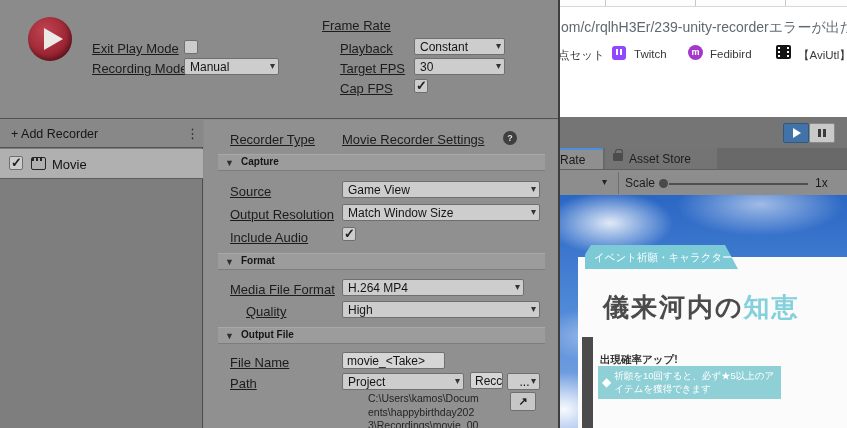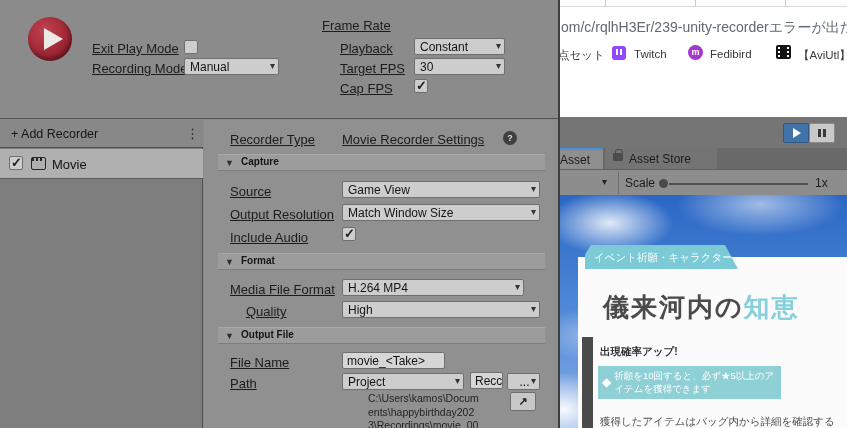--- a/index.html
+++ b/index.html
@@ -58,21 +58,21 @@
       radial-gradient(120px 45px at 70% 4%, rgba(255,255,255,.55), rgba(255,255,255,0) 70%),
       radial-gradient(70px 50px at 2% 92%, rgba(255,255,255,.95), rgba(255,255,255,0) 75%),
       radial-gradient(60px 35px at 10% 60%, rgba(255,255,255,.35), rgba(255,255,255,0) 75%),
       linear-gradient(180deg,#2a66c4 0%,#4c86d6 45%,#86abe6 100%);}
   .card{left:20px;top:62px;width:269px;height:171px;background:#fbfbfb;}
   .ribbon{left:27px;top:50px;width:153px;height:24px;background:#7dcad7;color:#fff;font-size:10.5px;
     padding:6px 0 0 9px;clip-path:polygon(0 40%,6px 0,calc(100% - 13px) 0,100% 100%,0 100%);white-space:nowrap;}
   .gtitle{left:45px;top:95px;font-size:26px;font-weight:bold;letter-spacing:2px;white-space:nowrap;}
   .gtitle .main{color:#4b4b4b;} .gtitle .accent{color:#84d0dc;}
   .darkbar{left:24px;top:142px;width:11px;height:91px;background:#4b4b4b;}
-  .gsub{left:42px;top:150px;font-size:10.5px;color:#303030;font-weight:bold;white-space:nowrap;}
+  .gsub{left:42px;top:158px;font-size:10.5px;color:#303030;font-weight:bold;white-space:nowrap;}
   .infobox{left:40px;top:171px;width:183px;height:33px;background:#8fd0d6;color:#fff;font-size:9.5px;
     line-height:1.35;display:flex;align-items:center;padding:2px 6px 2px 4px;}
   .diamond-ic{font-size:12px;margin-right:3px;color:#fff;}
   .diamond-ic::before{content:"◆";}
   .gfooter{left:42px;top:220px;font-size:10.5px;color:#4a4a4a;white-space:nowrap;}
 
   
   .recorder{left:0;top:0;width:560px;height:428px;background:#8b8b8b;border-right:2px solid #3e3e3e;overflow:hidden;}
   .rec-top{left:0;top:0;width:558px;height:119px;background:#8b8b8b;border-bottom:1px solid #515151;}
   .lbl{font-size:13px;color:#1c1c1c;white-space:nowrap;text-decoration:underline;}
@@ -142,21 +142,21 @@
       <span class="abs film-ic"></span>
       <span class="abs bmtext" style="left:240px">【AviUtl】モ</span>
     </div>
 
     <div class="abs editor">
       <div class="abs ed-toolbar">
         <div class="abs playbtn"></div>
         <div class="abs pausebtn"></div>
       </div>
       <div class="abs ed-tabs">
-        <div class="abs gametab">Asset</div>
+        <div class="abs gametab">Rate</div>
         <div class="abs assettab">
           <span class="abs lock-ic"></span>
           <span>Asset Store</span>
         </div>
       </div>
       <div class="abs ed-ctrl">
         <span class="abs dd-arrow-mini">▾</span>
         <div class="abs ctrl-sep"></div>
         <span class="abs scale-lbl">Scale</span>
         <div class="abs scale-knob"></div>
@@ -169,21 +169,20 @@
         <div class="abs ribbon">イベント祈願・キャラクター</div>
         <div class="abs gtitle">
           <span class="main">儀来河内の</span><span class="accent">知恵</span>
         </div>
         <div class="abs darkbar"></div>
         <div class="abs gsub">出現確率アップ!</div>
         <div class="abs infobox">
           <span class="diamond-ic"></span>
           <span>祈願を10回すると、必ず★5以上のアイテムを獲得できます</span>
         </div>
-        <div class="abs gfooter">獲得したアイテムはバッグ内から詳細を確認する</div>
       </div>
     </div>
   </div>
 
   <div class="abs recorder">
 
     <div class="abs rec-top">
       <div class="abs recbtn"></div>
 
       <span class="abs lbl" style="left:92px;top:41px">Exit Play Mode</span>

